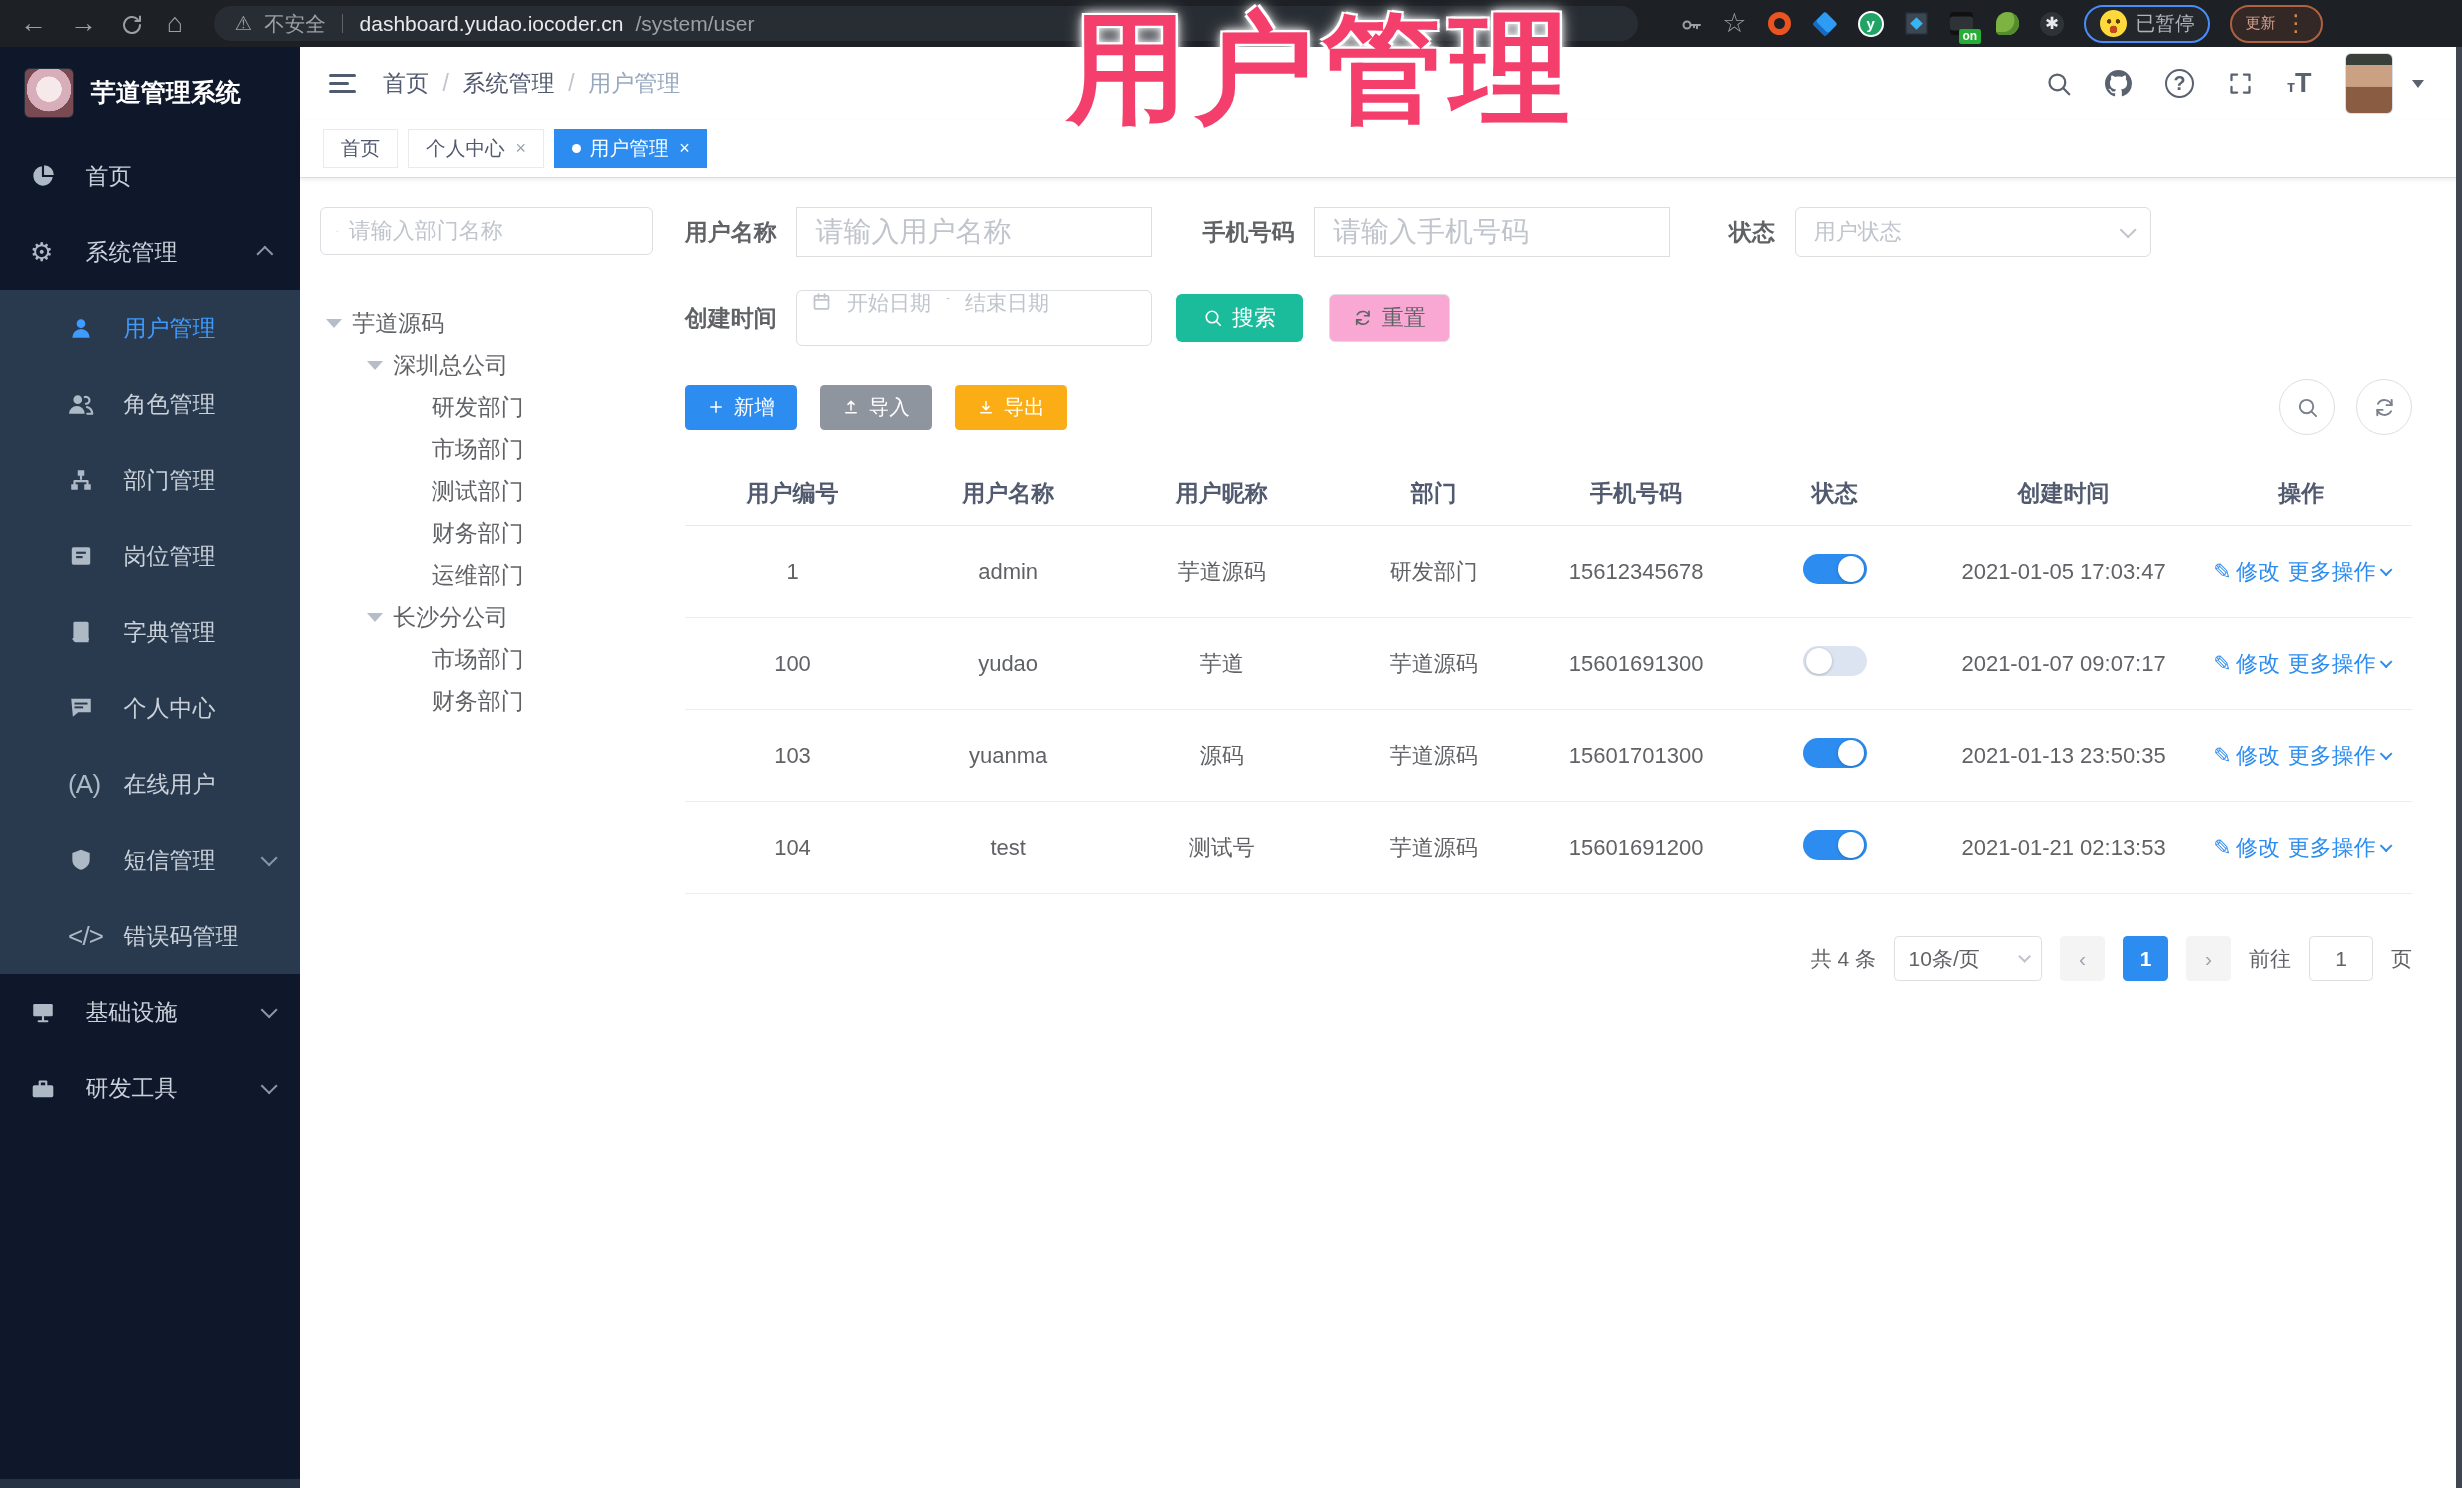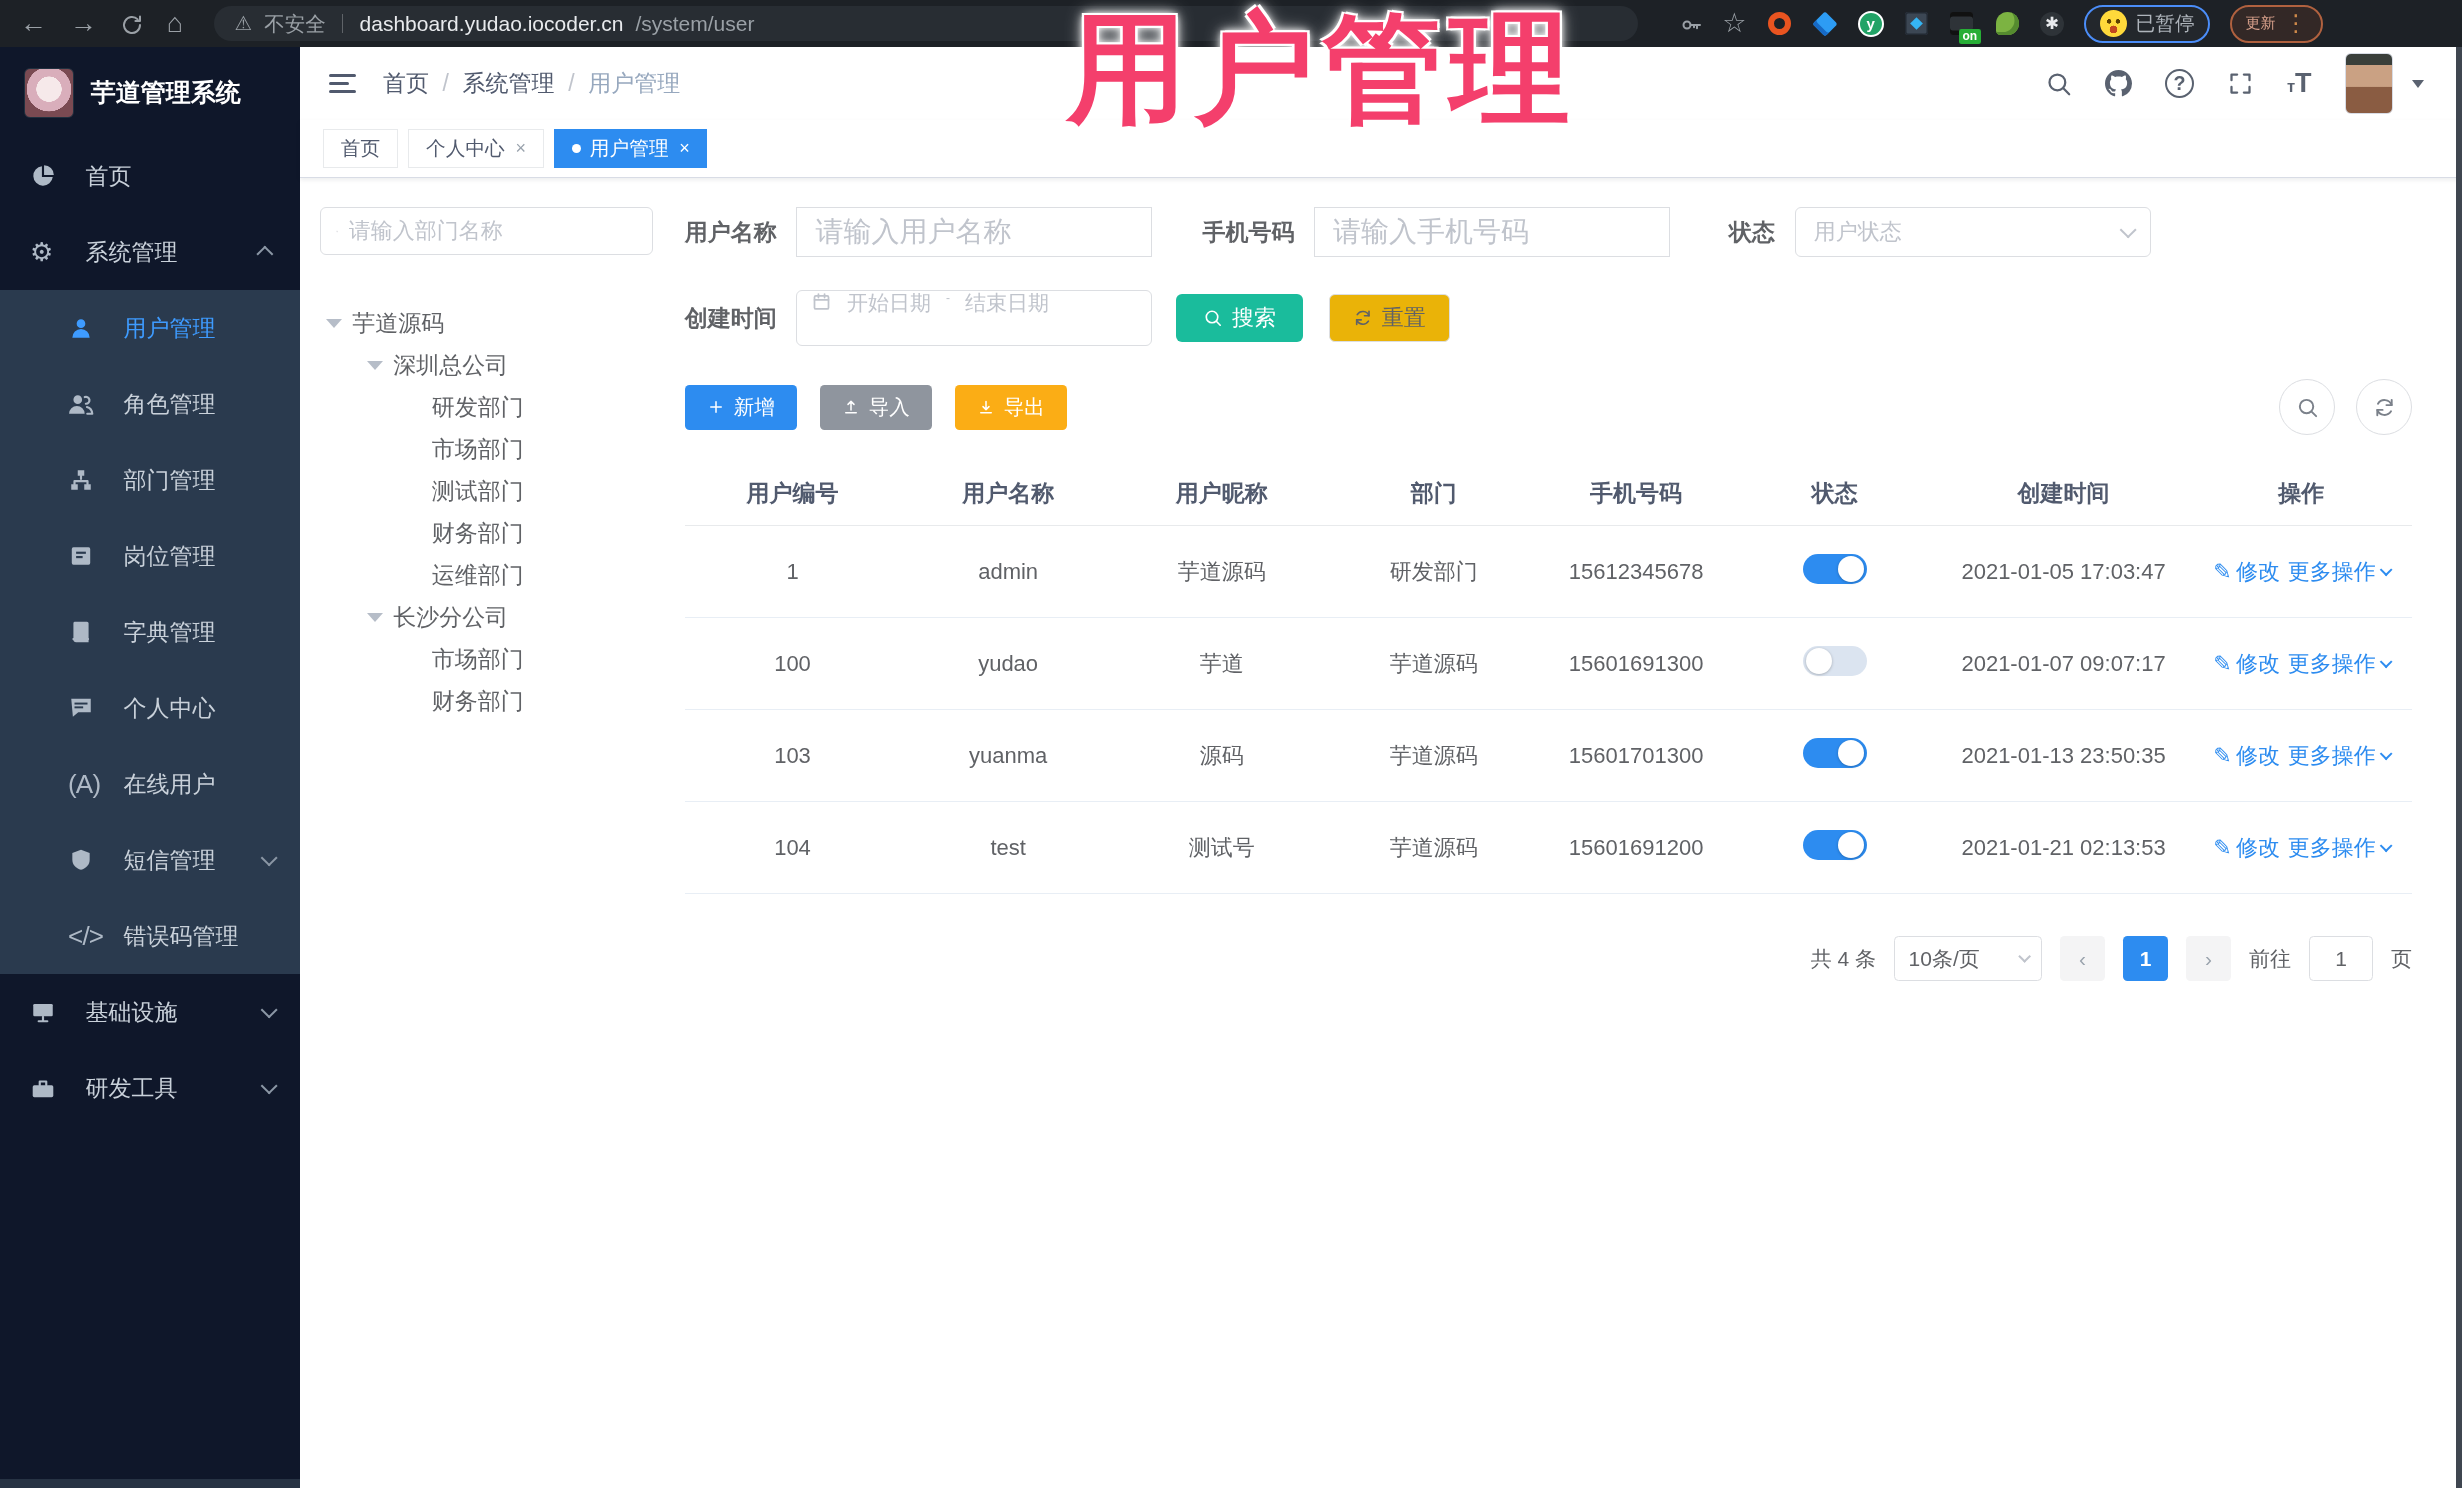--- a/index.html
+++ b/index.html
@@ -126,21 +126,21 @@
   .fselect { width:356px; height:50px; border:0.8px solid #dcdee2; border-radius:6px; display:flex; align-items:center;
              padding:0 18px; color:#c0c4cc; font-size:22px; cursor:pointer; }
   .fselect .chev { border-color:#c0c4cc; margin-left:auto; }
   .date-box { width:356px; height:56px; border:0.8px solid #dcdee2; border-radius:6px; display:flex; align-items:flex-start;
               padding:0 13.6px; gap:0; color:#c0c4cc; }
   .date-box input { border:none; outline:none; width:114px; text-align:center; font-size:21px; color:#606266; font-family:inherit; }
   .date-box input::placeholder { color:#c0c4cc; }
   .btn { display:inline-flex; align-items:center; justify-content:center; gap:9px; border-radius:6px; cursor:pointer;
          font-size:22px; border:0.8px solid transparent; font-family:inherit; }
   .btn-search { background:#1abc9c; color:#fff; height:48px; padding:0 26px; margin-left:24px; }
-  .btn-reset  { background:#eab308; color:#606266; border-color:#dcdee2; height:48px; padding:0 23px; margin-left:26px; }
+  .btn-reset  { background:#f9a8d4; color:#606266; border-color:#dcdee2; height:48px; padding:0 23px; margin-left:26px; }
 
   
   .toolbar { display:flex; align-items:center; margin:7.6px 0 27px; }
   .btn-sm { height:45px; padding:0 21px; font-size:20.5px; border-radius:4.5px; }
   .btn-add { background:#2d8cf0; color:#fff; }
   .btn-import { background:#8f959e; color:#fff; margin-left:23px; }
   .btn-export { background:#fbad15; color:#fff; margin-left:23px; }
   .toolbar-right { margin-left:auto; display:flex; gap:21px; }
   .circle-btn { width:56px; height:56px; border-radius:50%; border:1.5px solid #dcdee2; background:#fff; color:#7b818a;
                 display:flex; align-items:center; justify-content:center; font-size:23px; cursor:pointer; }

